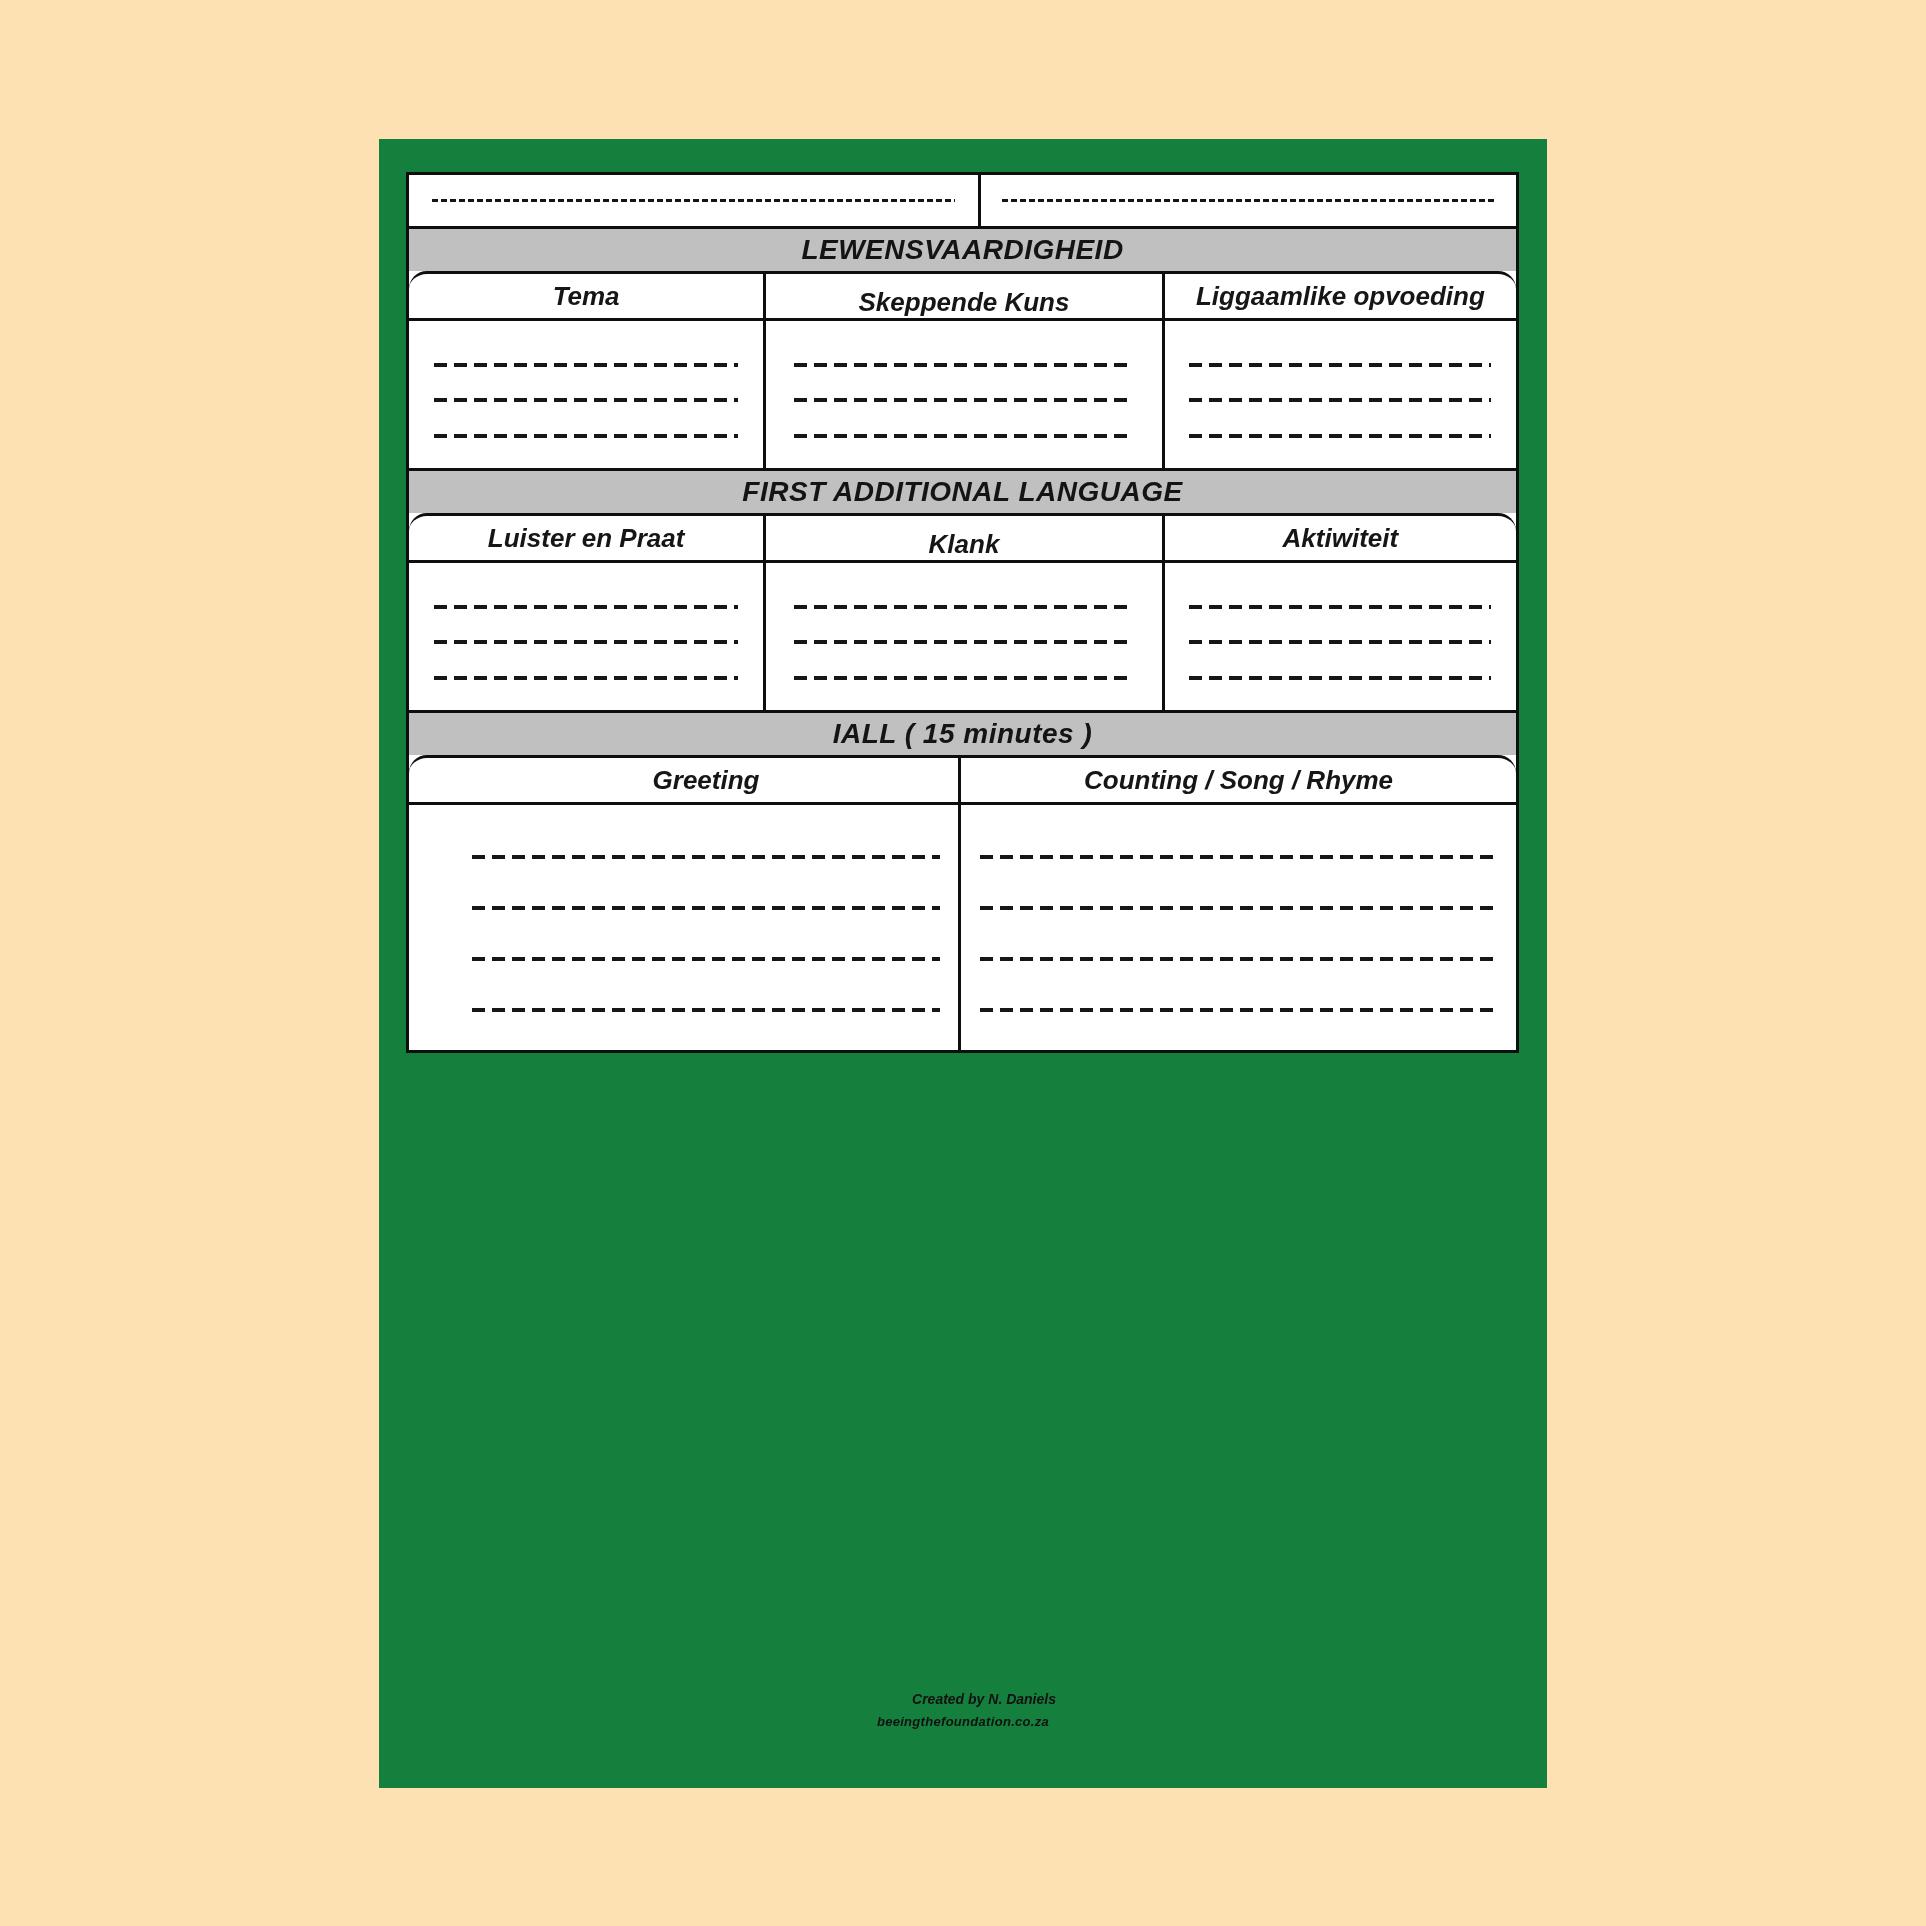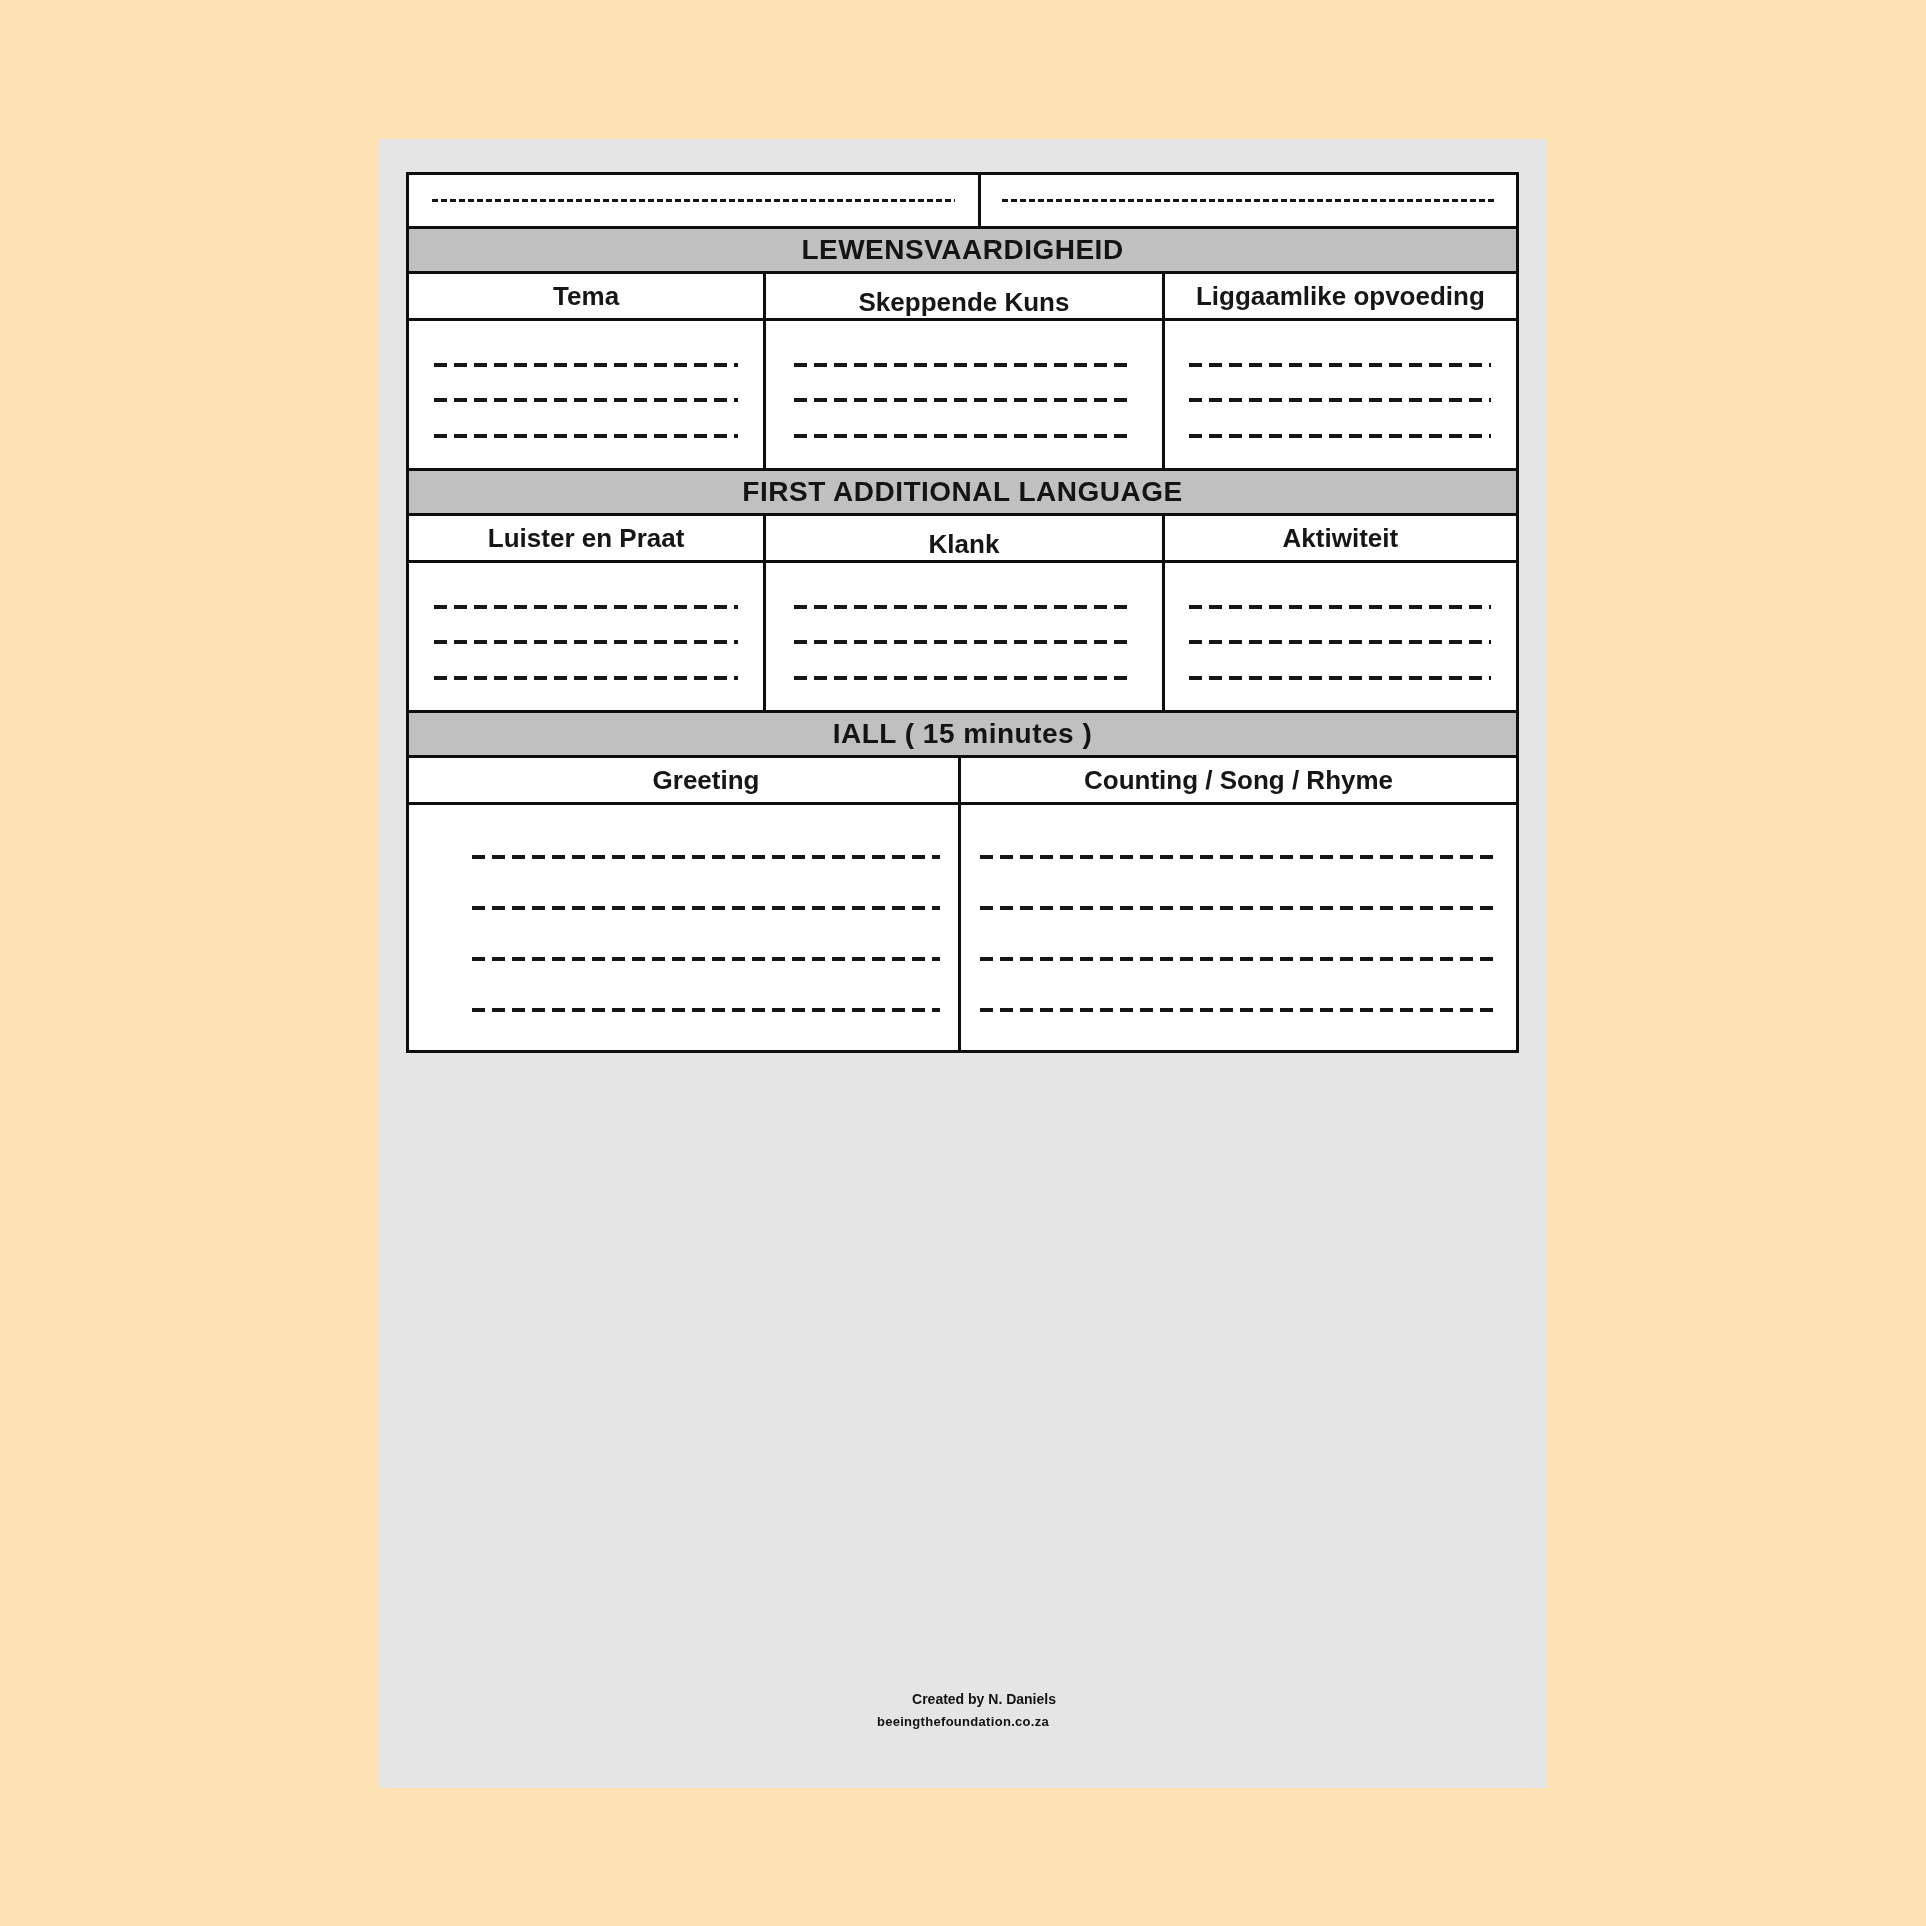--- a/index.html
+++ b/index.html
@@ -8,21 +8,22 @@
     background:#fde1b2;
     font-family:"Liberation Sans", sans-serif;
     position:relative;
     color:#1c1c1c;
   }
   .canvas{position:absolute;inset:0;width:1927px;height:1927px;background:#fde1b2;}
   .page{
     position:absolute;
     left:379px;top:139px;
     width:1168px;height:1649px;
-    background:#e5e5e5;
+    background:#15803d;
+    font-style:italic;
   }
   .plan-table{
     position:absolute;
     left:27px;top:33px;
     width:1113px;
     border:3px solid #0e0e0e;
     box-sizing:border-box;
     background:#ffffff;
   }
   .t-row{display:flex;box-sizing:border-box;border-top:3px solid #0e0e0e;}
@@ -43,21 +44,21 @@
   .band{
     height:45px;
     background:#c0c0c0;
     display:flex;align-items:center;justify-content:center;
   }
   .band-title{
     font-size:28px;font-weight:bold;letter-spacing:0.5px;color:#141414;
   }
 
   
-  .hdr-row{height:47px;}
+  .hdr-row{height:47px;border-radius:18px;}
   .hdr-cell{justify-content:center;}
   .hdr-label{font-size:26px;font-weight:bold;color:#161616;}
 
   
   .w-c1{width:32%;}
   .w-c2{width:36%;justify-content:flex-end;}
   .w-c3{width:32%;}
   
   .w-h1{width:49.6%;padding-left:45px;}
   .w-h2{width:50.4%;}

